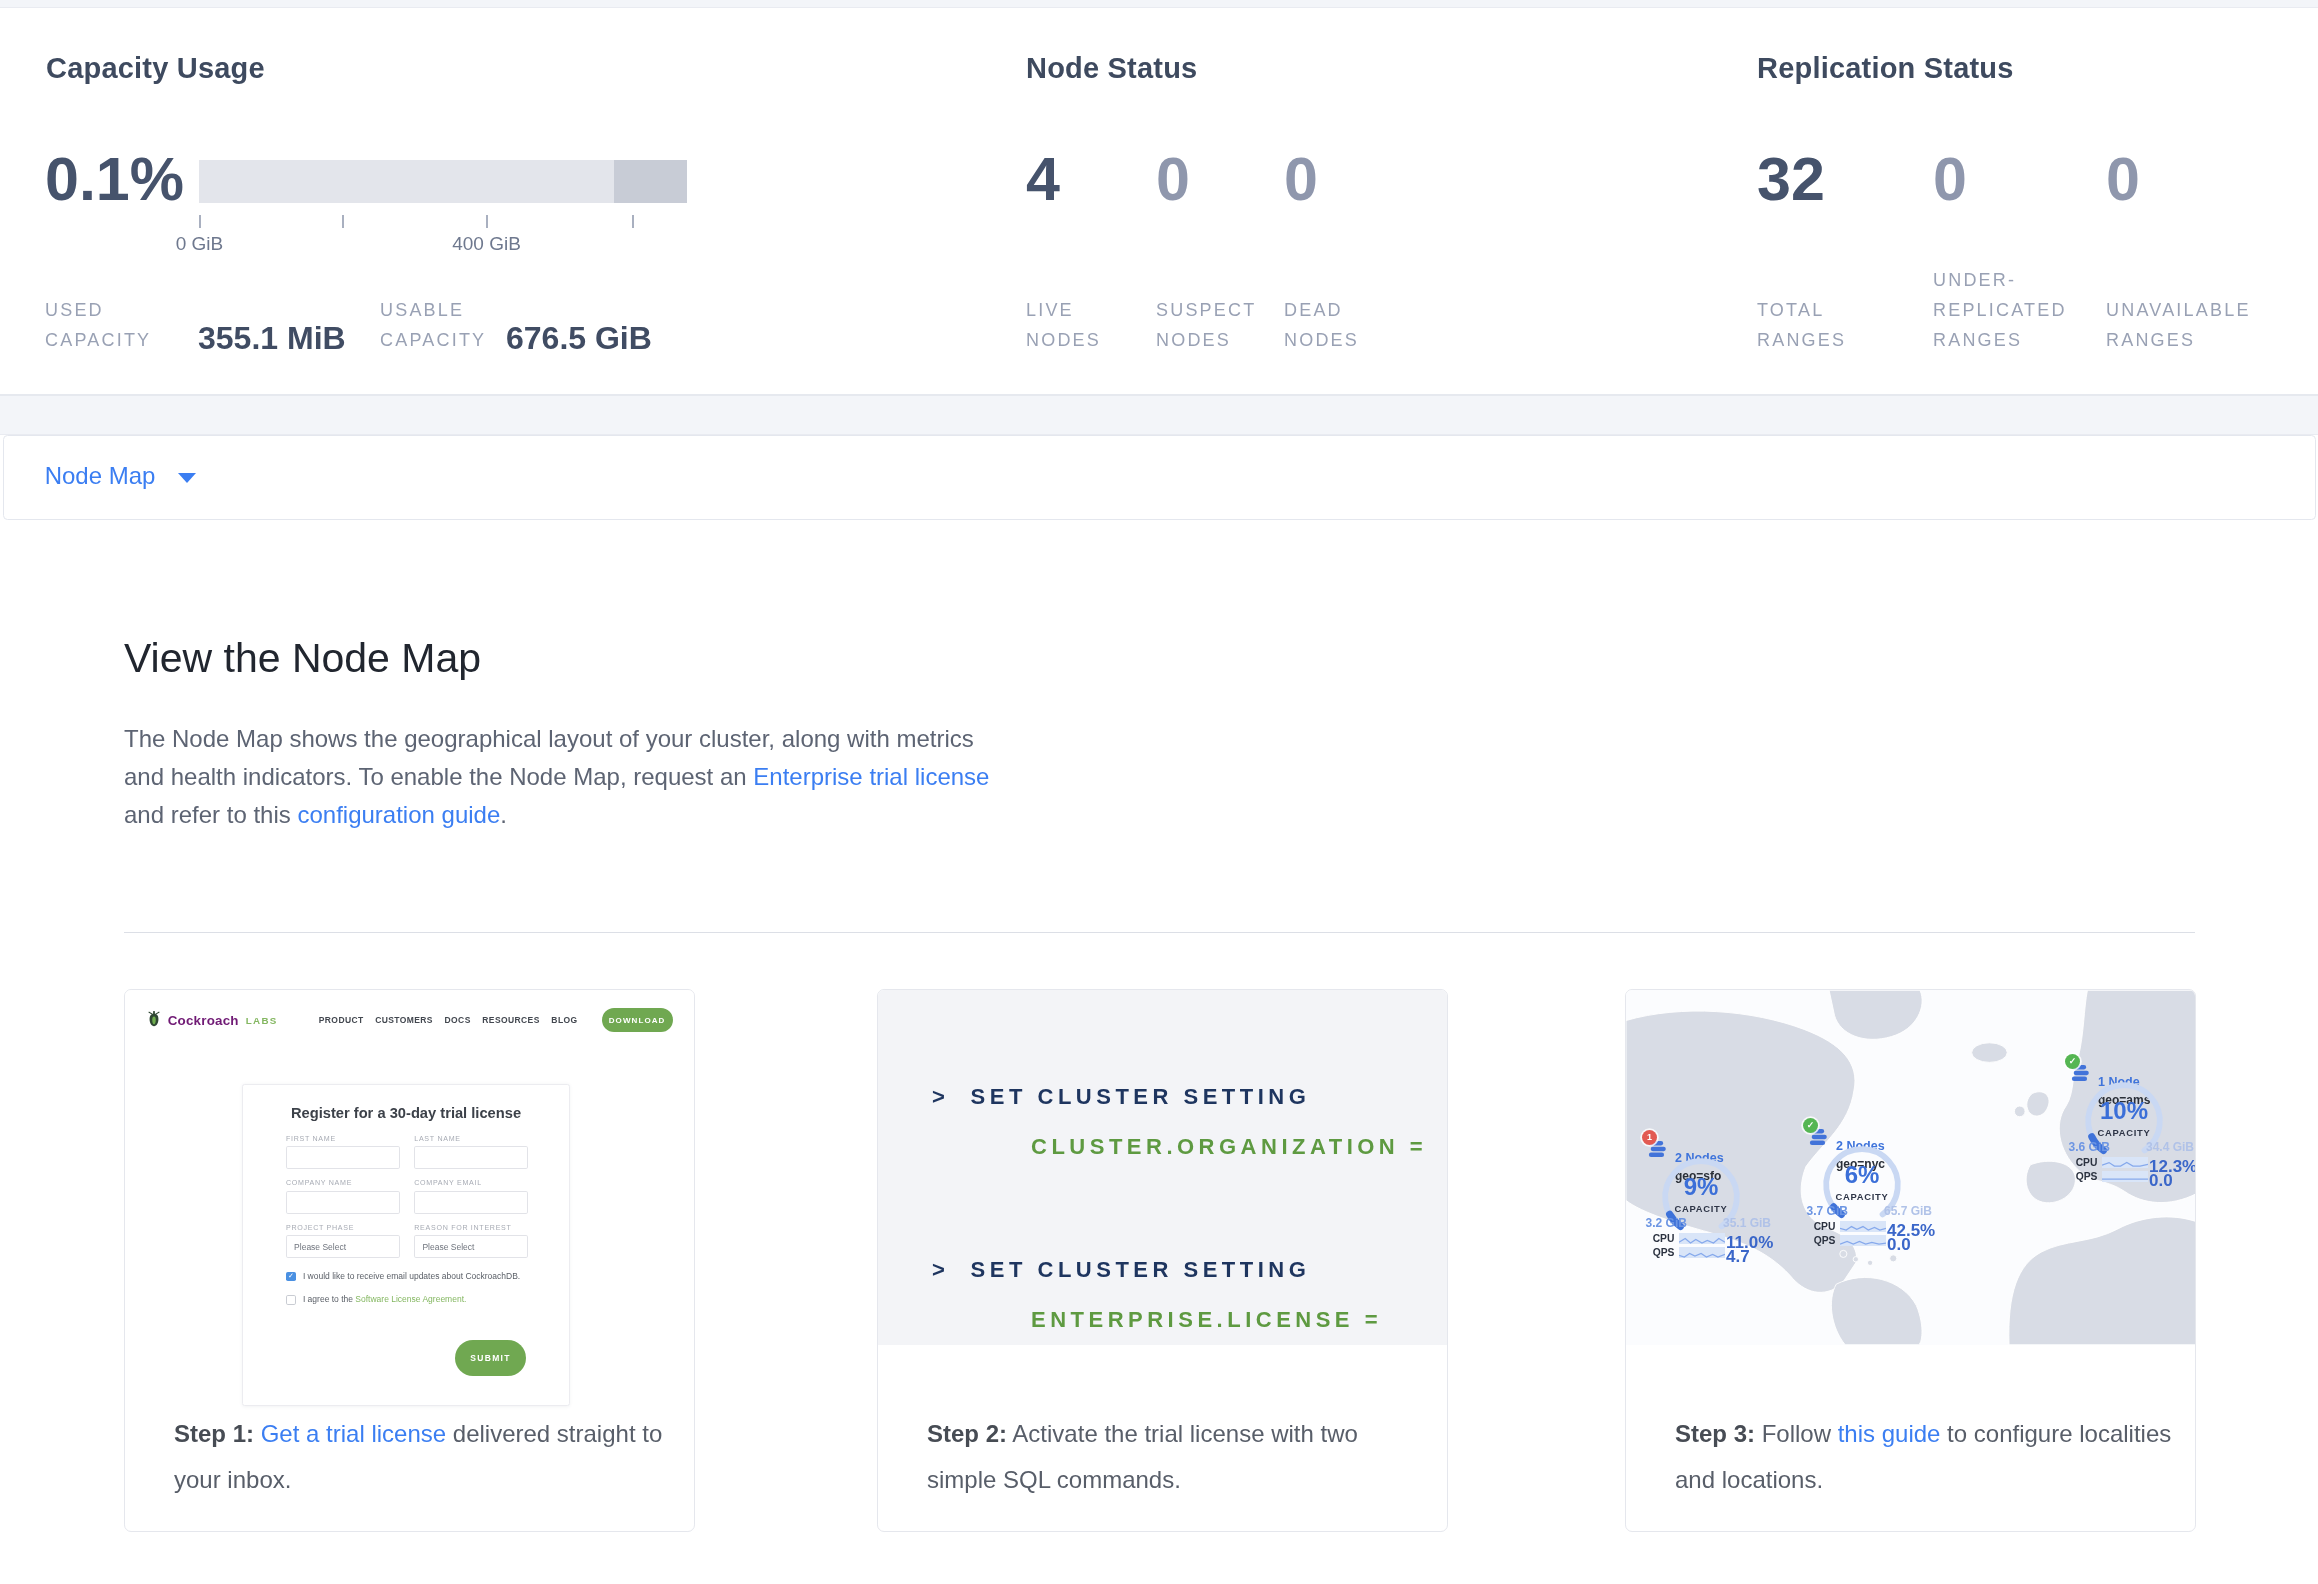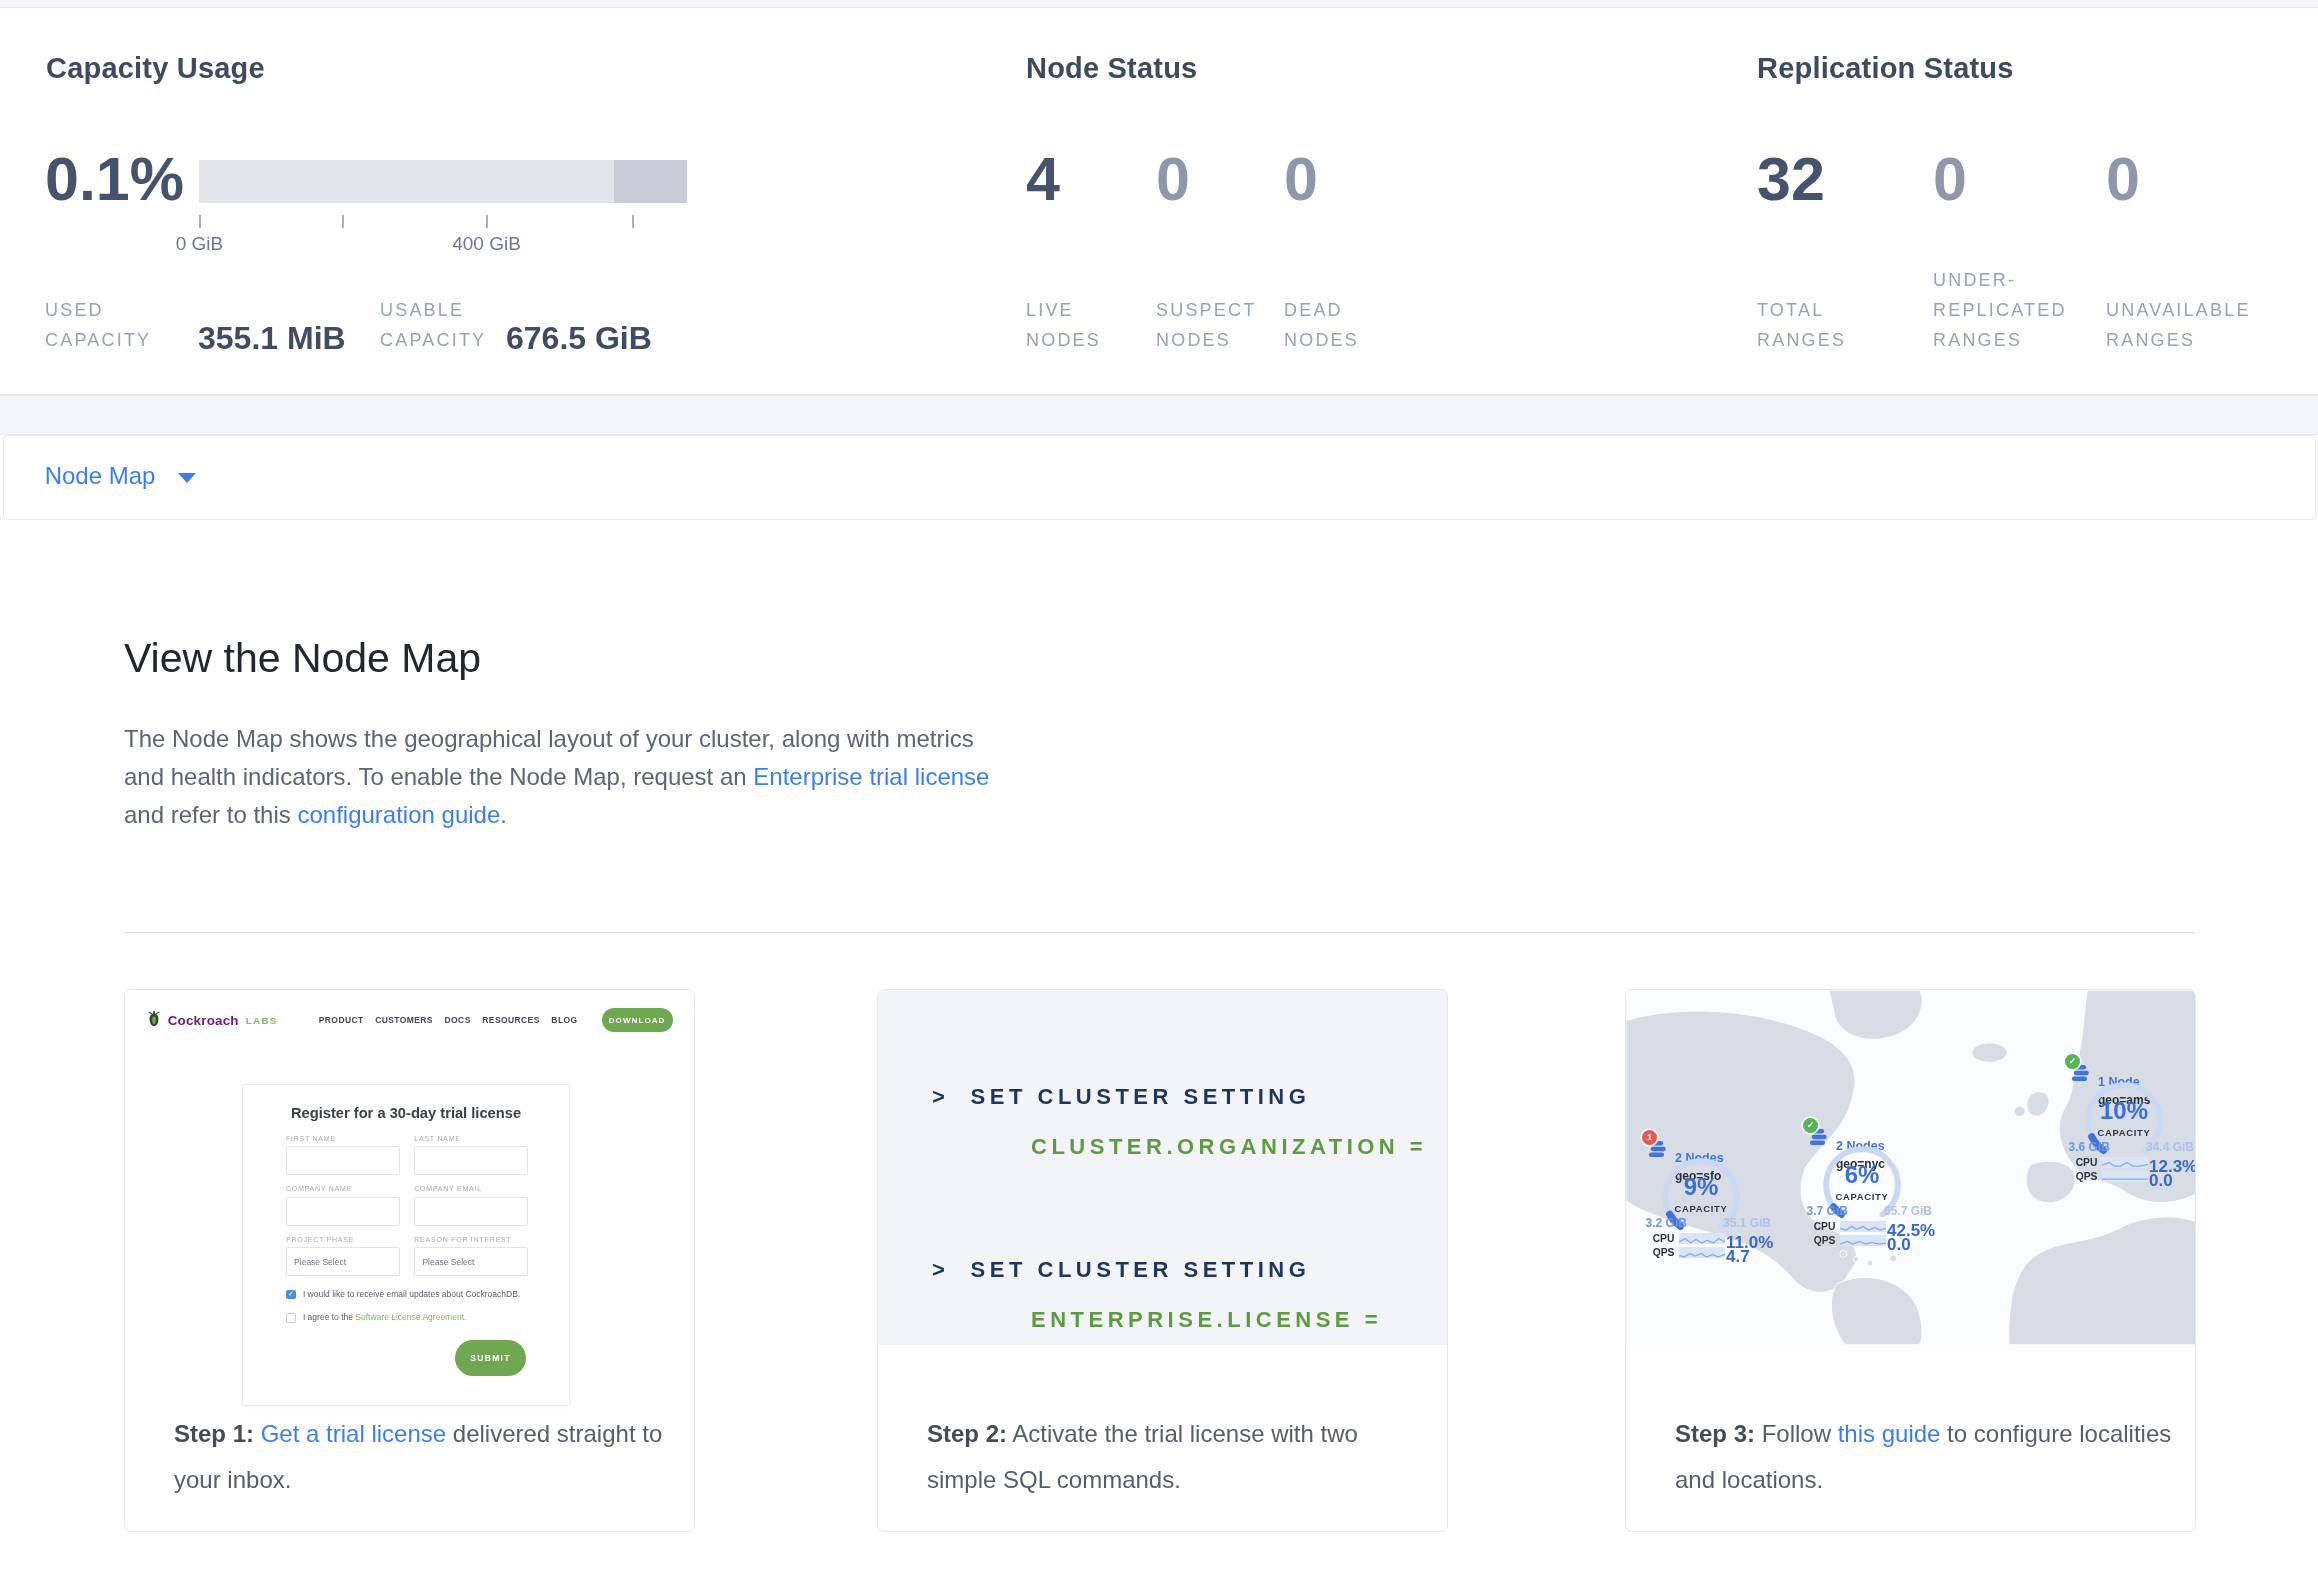--- a/index.html
+++ b/index.html
@@ -55,21 +55,21 @@
   #logo .labs { font-size:9.8px; font-weight:700; color:#84b761; letter-spacing:1.3px; margin-left:1.8px; }
   #site-nav { margin-left:auto; display:flex; align-items:center; gap:11.6px; }
   #site-nav .nav-item { font-size:8.5px; font-weight:700; letter-spacing:0.4px; color:#42474f; }
   #dl-pill { width:71px; height:24px; border-radius:12.5px; background:#70a851; color:#fff; font-size:8px;
              font-weight:700; letter-spacing:1.1px; display:flex; align-items:center; justify-content:center; margin-left:12.5px; }
   #reg-form { position:absolute; left:117px; top:94px; width:328px; height:322px; background:#fff;
               border:0.9px solid #ececf0; border-radius:2.7px; box-shadow:0 0.9px 3.6px rgba(40,50,70,.06); }
   #reg-form .f-title { padding-top:19.6px; text-align:center; font-size:14.7px; font-weight:700; color:#3c4149; }
   .f-grid { margin:14.3px 43px 0; display:grid; grid-template-columns:114px 114px; column-gap:14.3px; row-gap:9.8px; }
   .f-cell .f-label { font-size:7.1px; letter-spacing:0.7px; color:#a7abb4; margin-bottom:3.6px; }
-  .f-cell .f-input { height:29px; border:0.9px solid #e2e3e8; border-radius:1.8px; background:#fff;
+  .f-cell .f-input { height:23px; border:0.9px solid #e2e3e8; border-radius:1.8px; background:#fff;
                      font-size:8.5px; color:#6f747d; display:flex; align-items:center; padding-left:7.1px; }
   .cb-row { margin:12.5px 43px 0; display:flex; align-items:flex-start; gap:7.1px; font-size:8.5px; color:#595e66; }
   .cb { width:9.8px; height:9.8px; border-radius:1.8px; flex:0 0 auto; margin-top:0.9px;
         display:flex; align-items:center; justify-content:center; }
   .cb.checked { background:#4a90e2; color:#fff; font-size:7.1px; line-height:9.8px; }
   .cb.empty { background:#fff; border:0.9px solid #c9ccd3; color:transparent; }
   .cb-link { color:#84b761; }
   #submit-pill { position:absolute; right:43px; bottom:29px; width:71px; height:36px; border-radius:18px;
                  background:#70a851; color:#fff; font-size:8.5px; font-weight:700; letter-spacing:1.3px;
                  display:flex; align-items:center; justify-content:center; }

